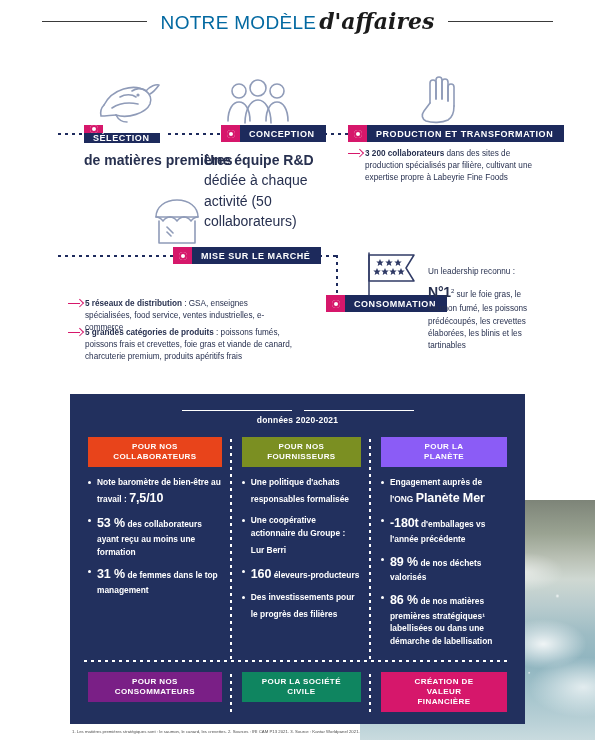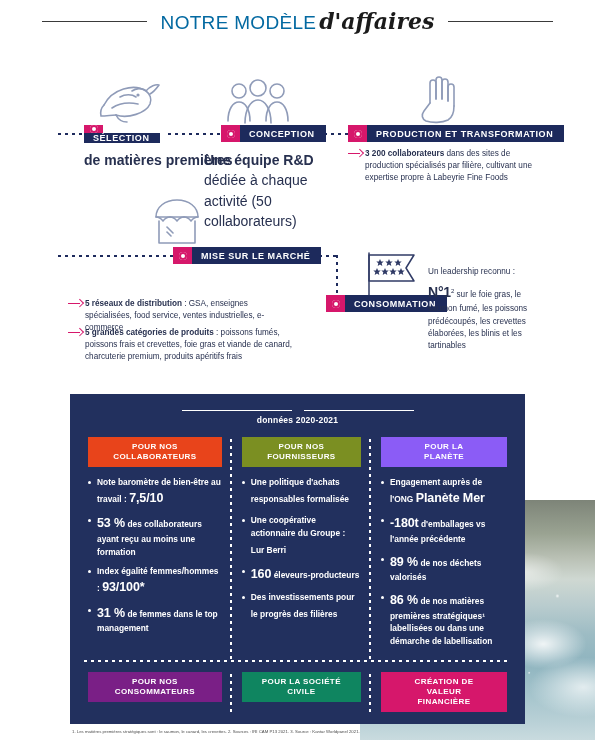--- a/index.html
+++ b/index.html
@@ -329,21 +329,20 @@
   </div>
   <div class="panel-sub">données 2020-2021</div>
 
   <div class="cols">
 
     <div class="col c1">
       <div class="cat-badge" style="background:#E8441B">POUR NOS COLLABORATEURS</div>
       <ul class="bullets">
         <li><span>Note baromètre de bien-être au travail : </span><span class="big">7,5/10</span><span class="lite"></span></li>
         <li><span></span><span class="big">53 %</span><span> des collaborateurs ayant reçu au moins une formation</span></li>
-        <li><span>Index égalité femmes/hommes : </span><span class="big">93/100*</span><span></span></li>
         <li><span></span><span class="big">31 %</span><span> de femmes dans le top management</span></li>
       </ul>
       <div class="vsep"></div>
     </div>
 
     <div class="col c2">
       <div class="cat-badge" style="background:#7B8F22">POUR NOS FOURNISSEURS</div>
       <ul class="bullets">
         <li><span>Une politique d'achats responsables formalisée</span><span class="big"></span><span></span></li>
         <li><span>Une coopérative actionnaire du Groupe : Lur Berri</span><span class="big"></span><span></span></li>

